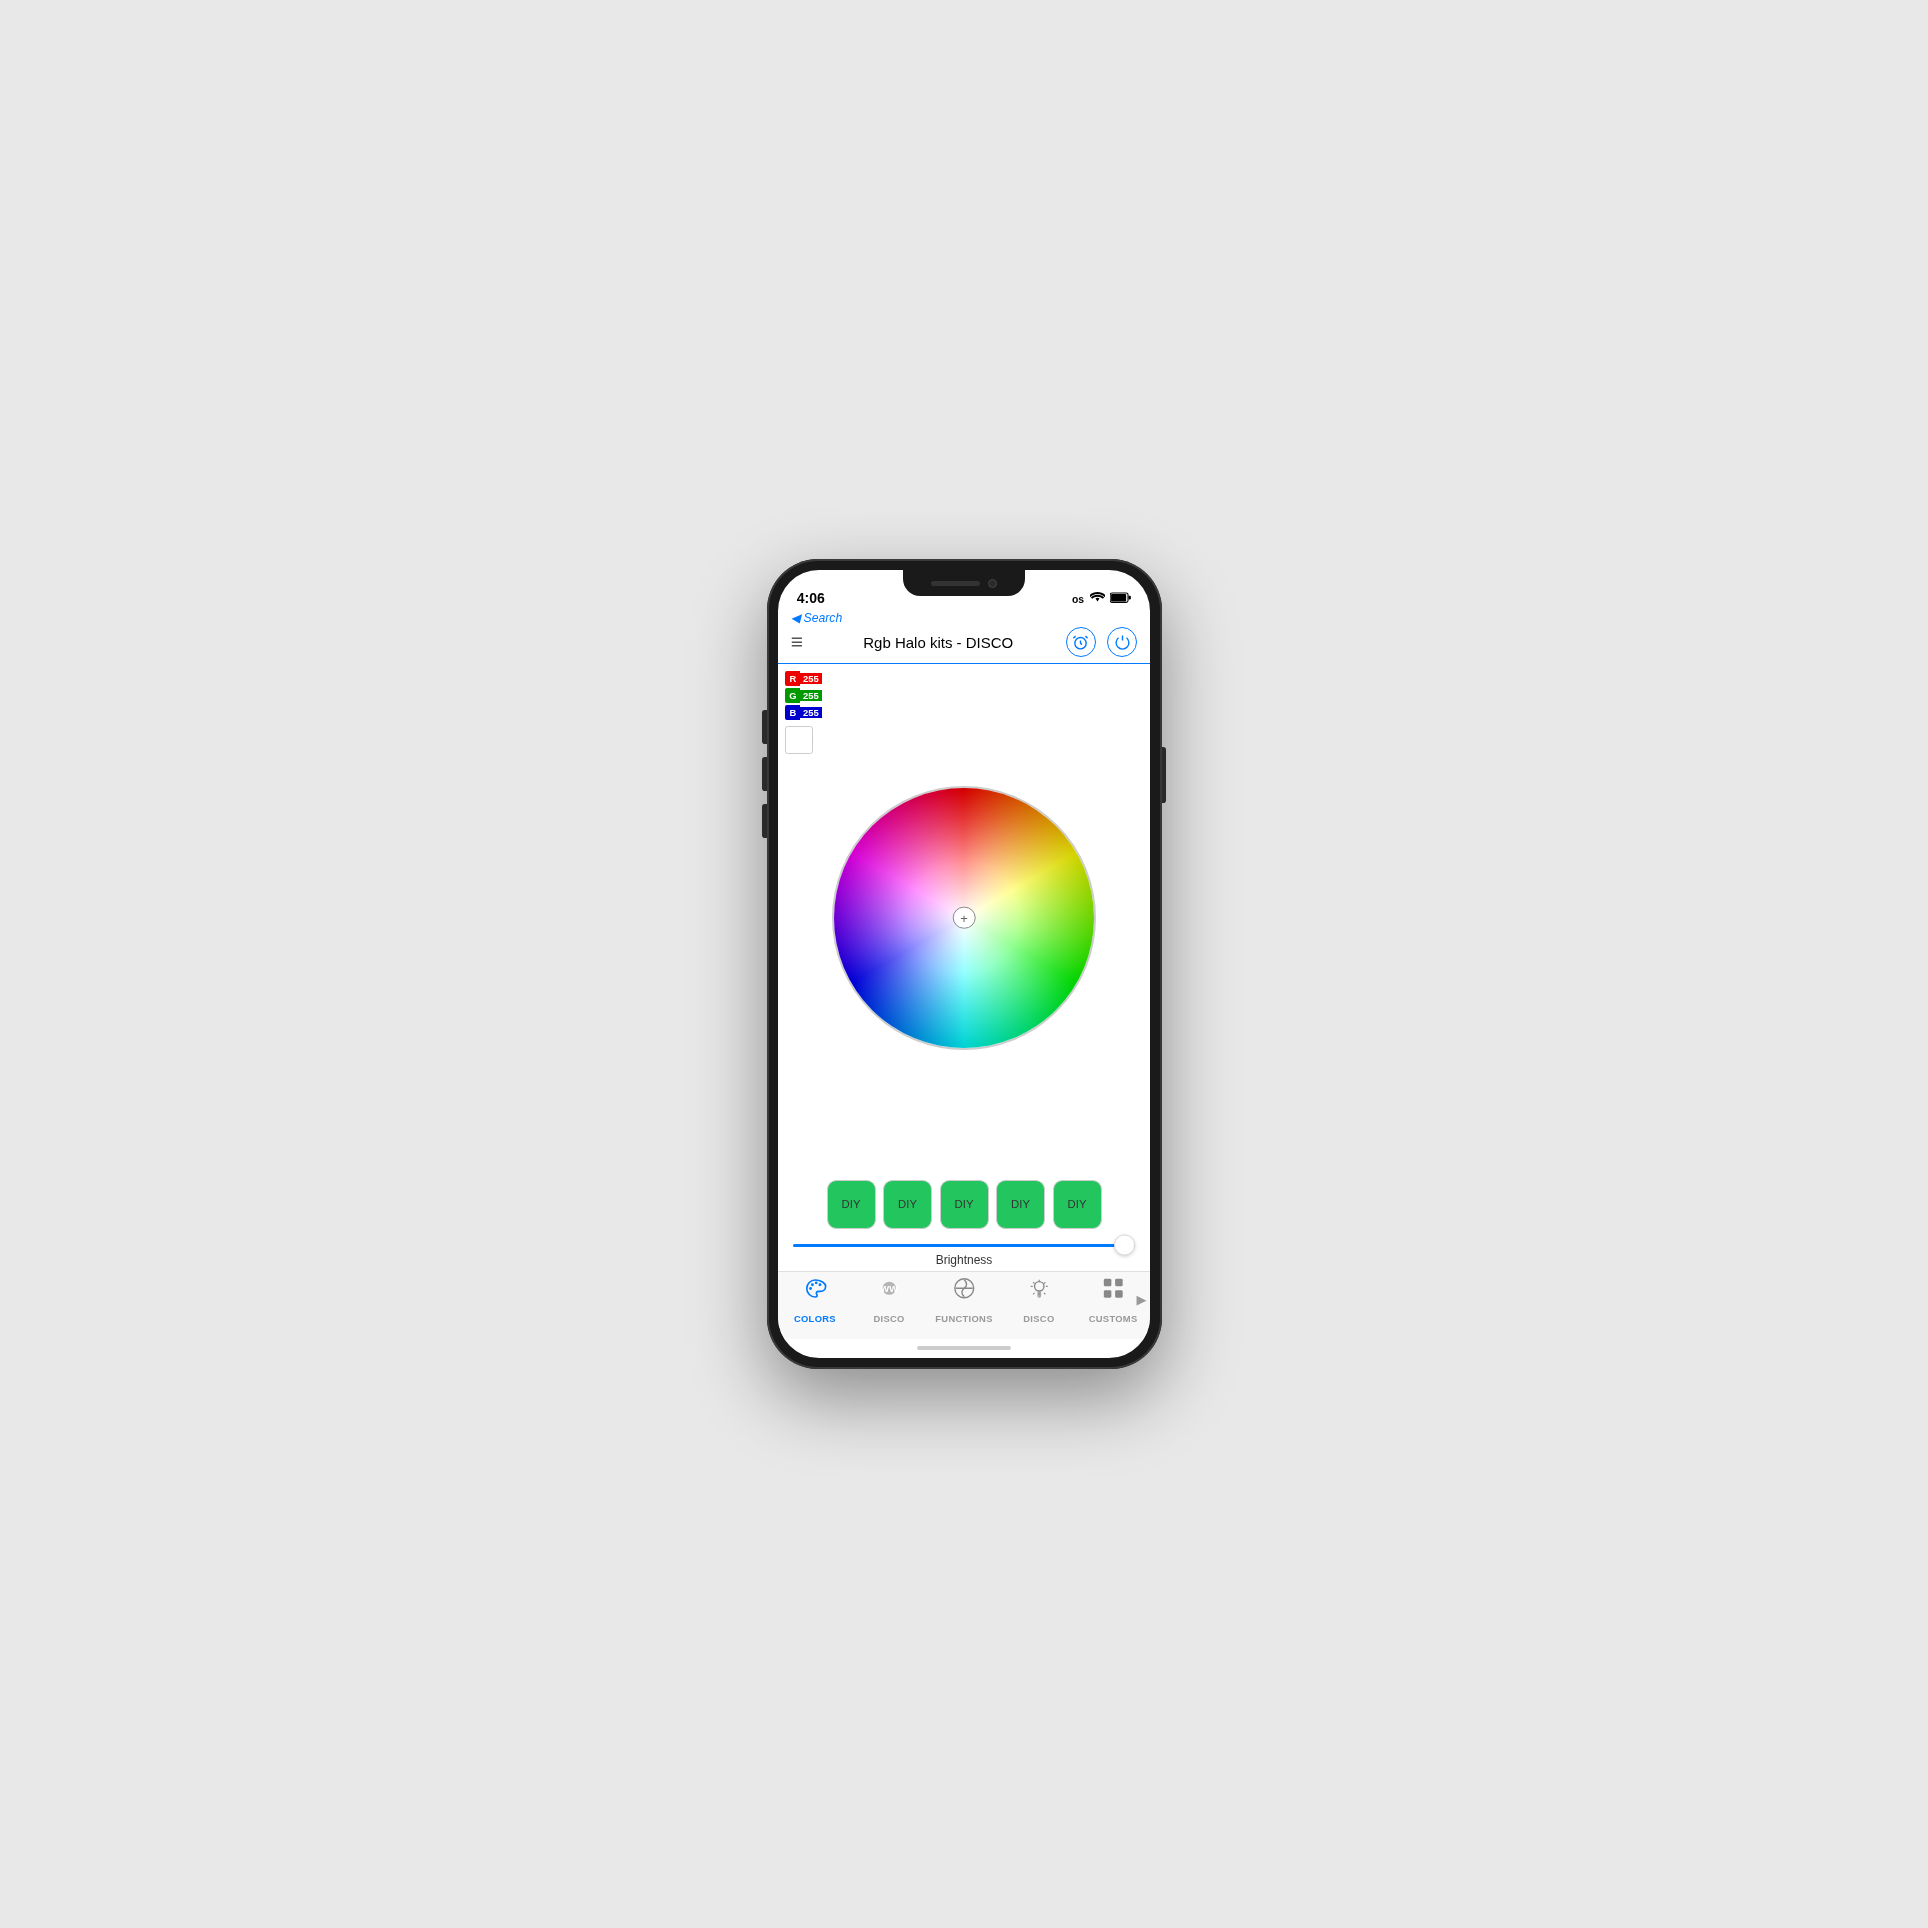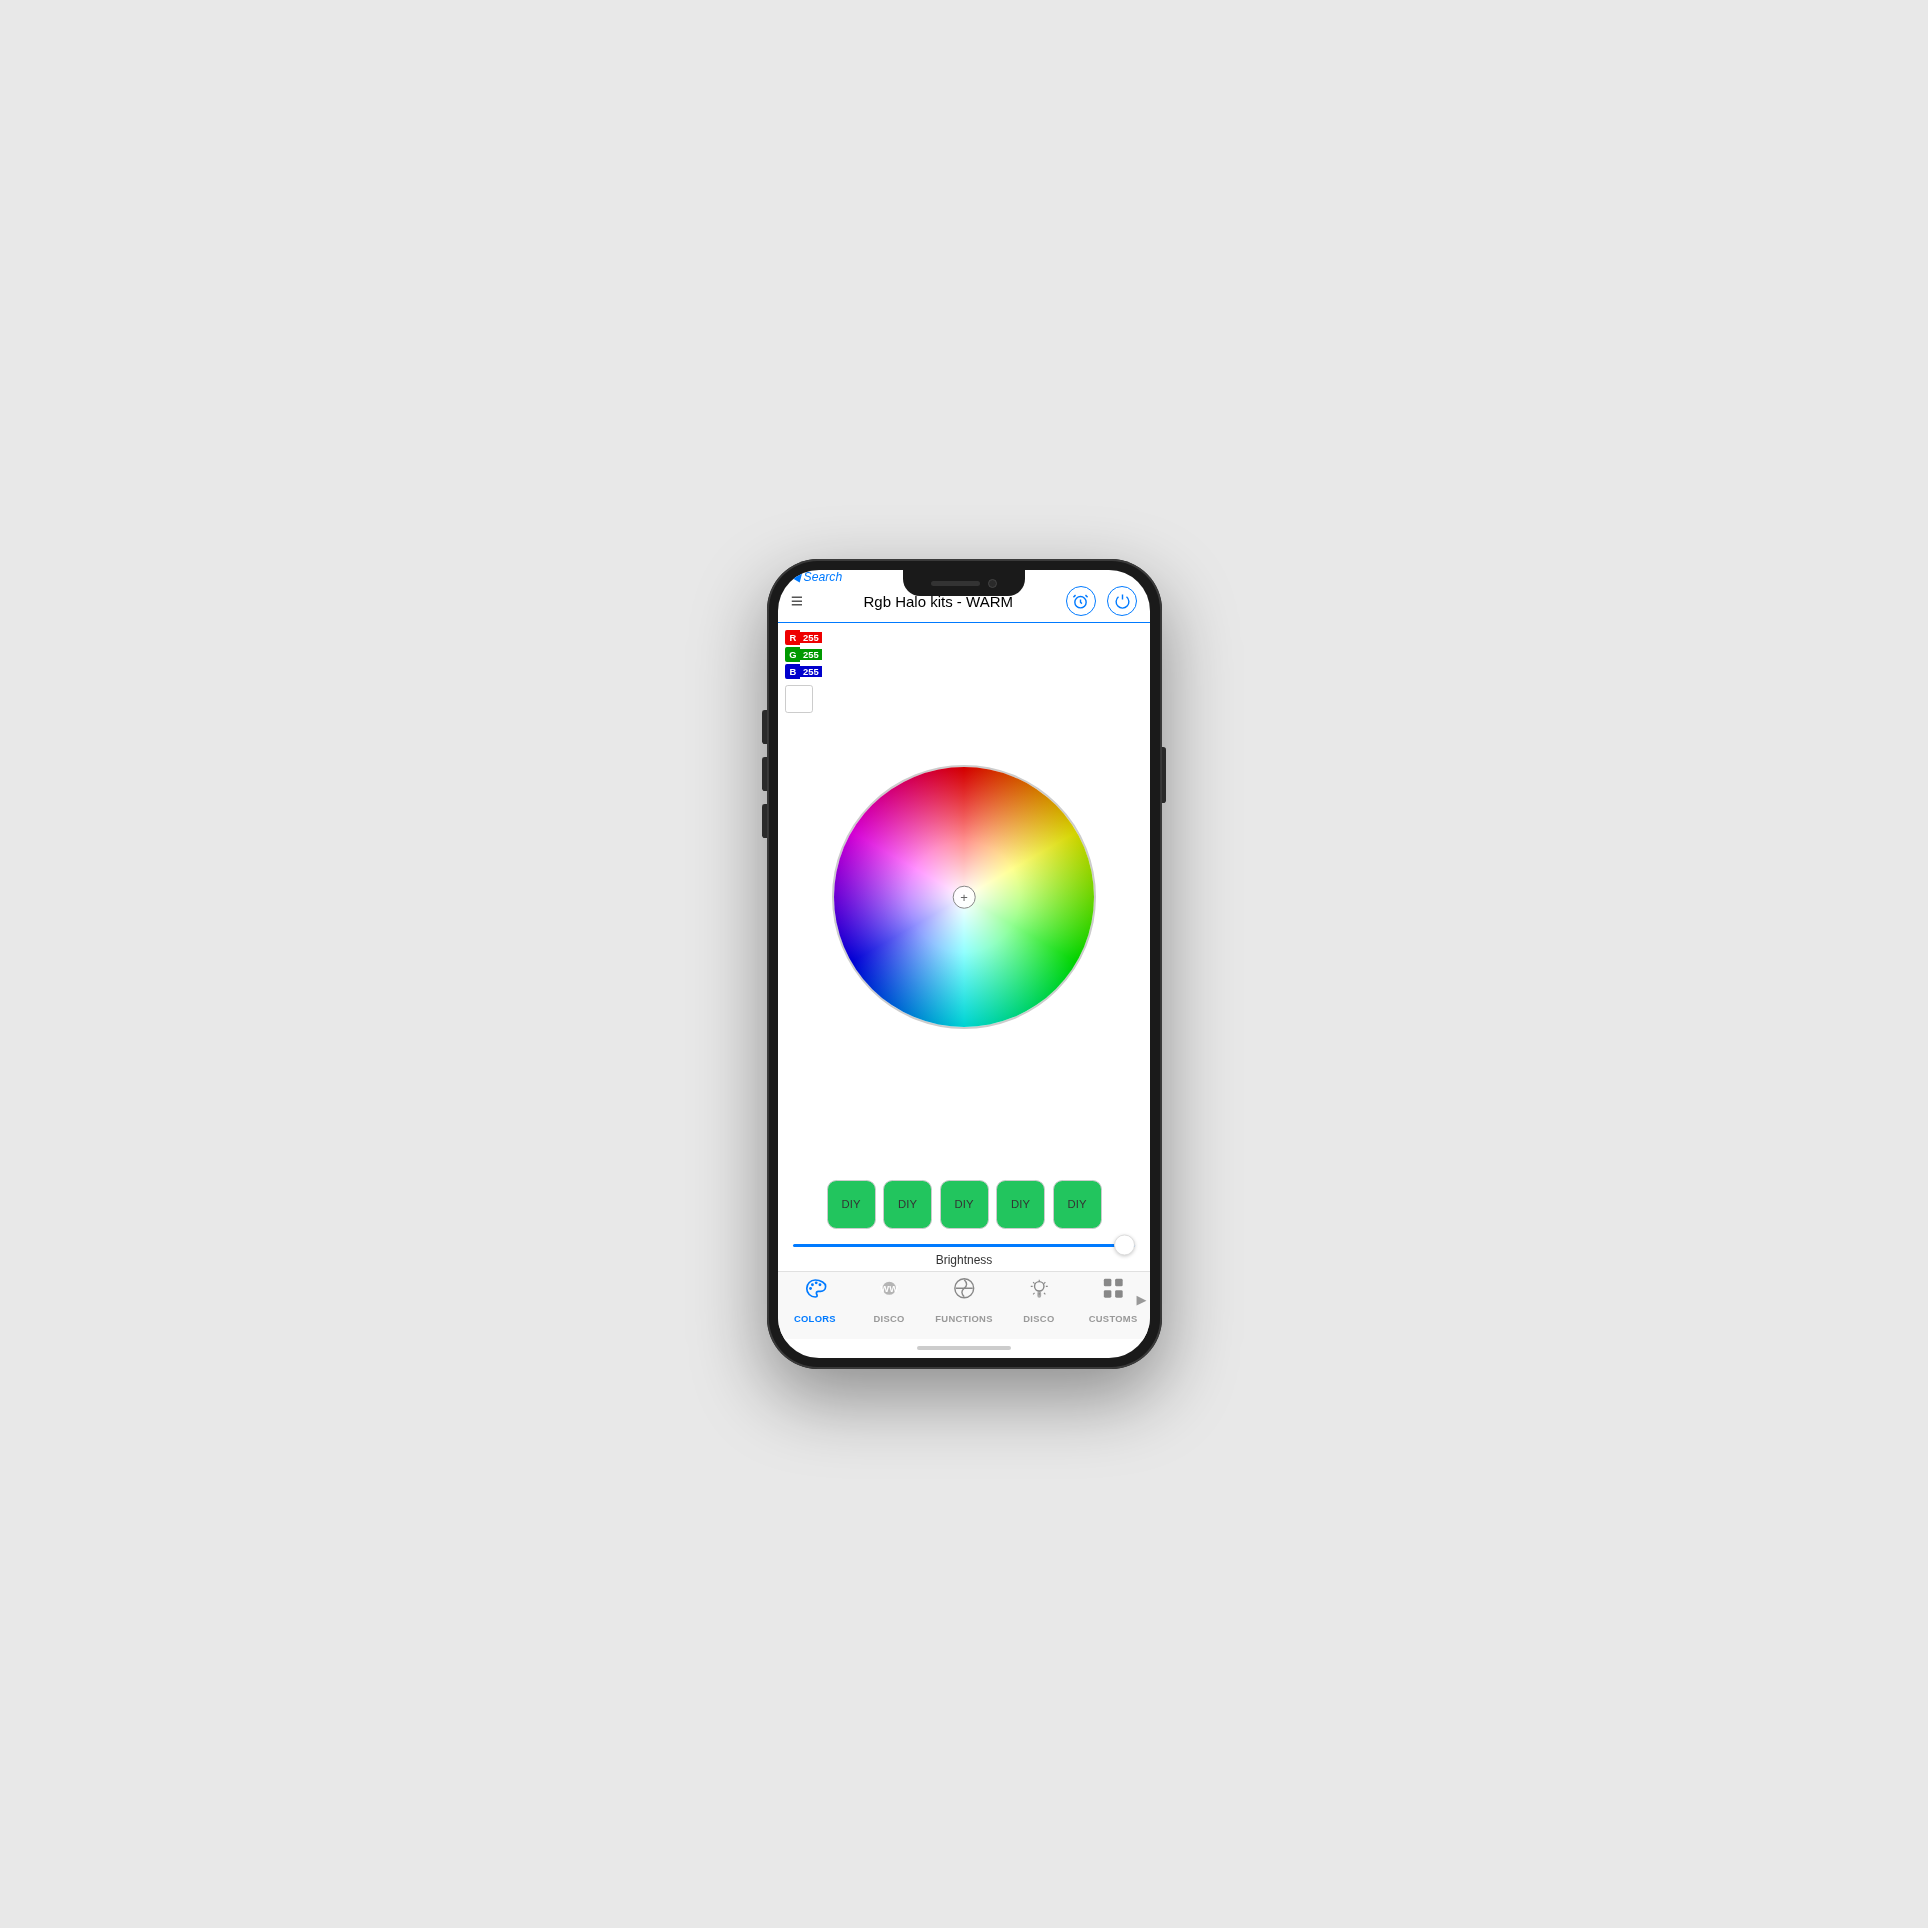--- a/index.html
+++ b/index.html
@@ -420,30 +420,48 @@
 </head>
 <body>
 
 <div class="phone-outer">
   <div class="phone-inner">
     <div class="notch">
       <div class="notch-speaker"></div>
       <div class="notch-camera"></div>
     </div>
 
+    <div class="status-bar">
+      <div class="status-time">4:06</div>
+      <div class="status-icons">
+        <span style="font-size:10.4px;font-weight:600;">os</span>
+        <span>
+          <svg width="15" height="11.3" viewBox="0 0 16 12">
+              <path d="M8 3C5.2 3 2.7 4.1 0.9 5.9L2.3 7.3C3.7 5.9 5.7 5 8 5s4.3.9 5.7 2.3l1.4-1.4C13.3 4.1 10.8 3 8 3zm0-3C4.1 0 0.6 1.6-1.3 4.2L.1 5.6C1.7 3.4 4.7 2 8 2s6.3 1.4 7.9 3.6l1.4-1.4C15.4 1.6 11.9 0 8 0zm0 6a3 3 0 00-2.1.9L8 10l2.1-3.1A3 3 0 008 6z" fill="#000"></path>
+            </svg>
+        </span>
+        <span>
+          <svg width="21" height="11.3" viewBox="0 0 22 12">
+              <rect x="0" y="1" width="19" height="10" rx="2" ry="2" fill="none" stroke="#000" stroke-width="1.2"></rect>
+              <rect x="1" y="2" width="16" height="8" rx="1" fill="#000"></rect>
+              <rect x="19.5" y="4" width="2.5" height="4" rx="1" fill="#000"></rect>
+            </svg>
+        </span>
+      </div>
+    </div>
 
     <div style="padding: 0 13px 1.9px; flex-shrink:0;">
       <div class="nav-back" style="position:relative; left:0; top:0;">
         <span>◀ Search</span>
       </div>
     </div>
 
     <div class="nav-second-row">
       <div style="font-size:21px; color:#555; margin-right:7.5px;">≡</div>
-      <div class="nav-title">Rgb Halo kits - WARM</div>
+      <div class="nav-title">Rgb Halo kits - DISCO</div>
       <div class="nav-actions">
         <div class="nav-action-btn">
           <svg width="17" height="17" viewBox="0 0 24 24" fill="none" stroke="#007AFF" stroke-width="2">
               <circle cx="12" cy="13" r="8"></circle>
               <path d="M12 9v4l2 2"></path>
               <path d="M5 3L2 6"></path>
               <path d="M19 3l3 3"></path>
             </svg>
         </div>
         <div class="nav-action-btn">

